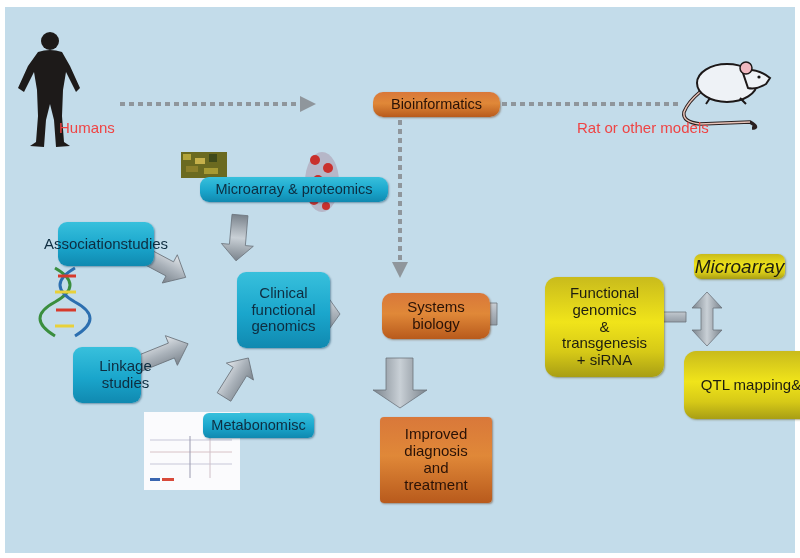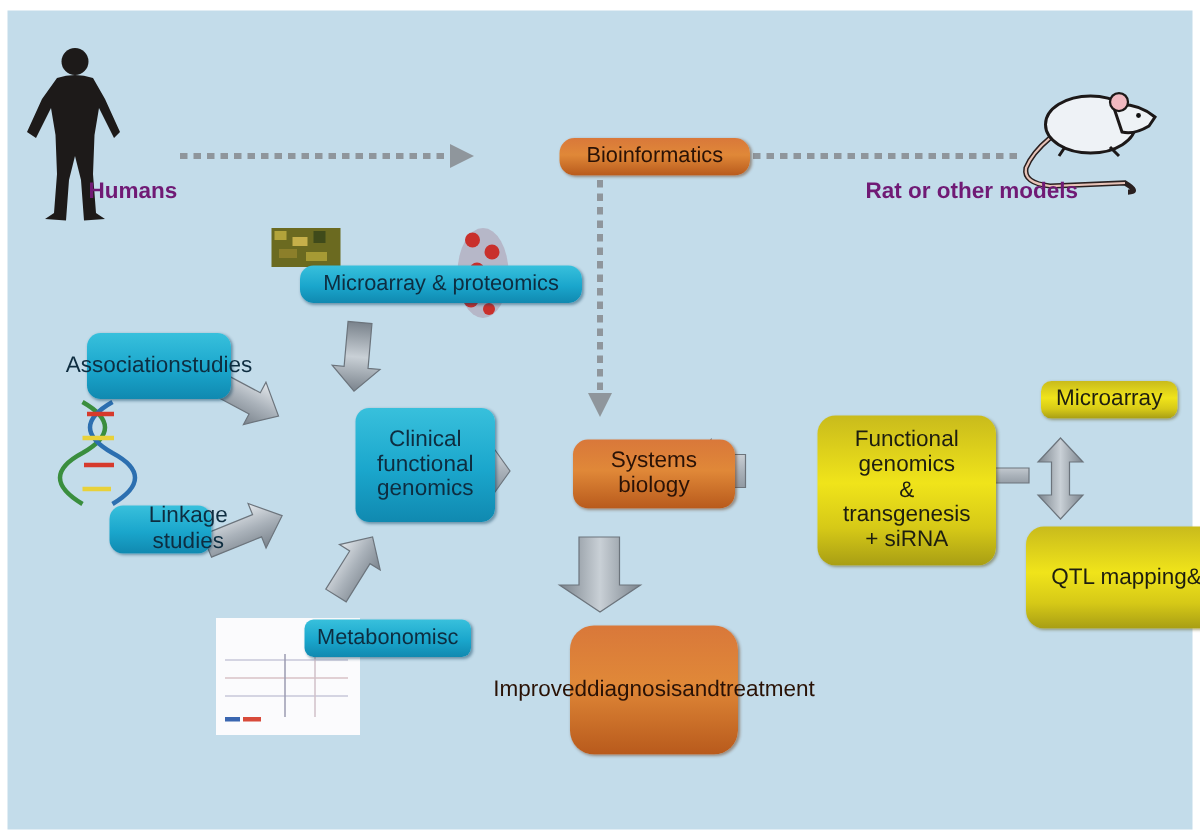--- a/index.html
+++ b/index.html
@@ -2,21 +2,21 @@
 <html><head>
 <meta charset="utf-8">
 <style>
   html,body{margin:0;padding:0;background:#ffffff;}
   body{width:800px;height:558px;position:relative;overflow:hidden;font-family:"Liberation Sans",sans-serif;}
   #panel{position:absolute;left:5px;top:7px;width:790px;height:546px;background:#c3dcea;}
   .node{position:absolute;display:flex;align-items:center;justify-content:center;text-align:center;color:#1c2a33;box-sizing:border-box;line-height:1.12;margin-left:37px;}
   .blue{background:linear-gradient(180deg,#38c0dc 0%,#1aa6cc 55%,#1089b0 100%);border-radius:9px;box-shadow:1px 1px 2px rgba(0,60,90,.45);color:#0e2d40;}
   .orange{background:linear-gradient(180deg,#d9783a 0%,#e08838 45%,#b85a1c 100%);border-radius:10px;box-shadow:1px 1px 2px rgba(90,40,0,.45);color:#2a1206;}
   .yellow{background:linear-gradient(180deg,#c9bb1c 0%,#f0e41a 45%,#d6c917 75%,#a89e14 100%);border-radius:12px;box-shadow:1px 1px 2px rgba(80,70,0,.45);color:#1e1e10;}
-  .label{position:absolute;color:#701a75;font-size:15px;white-space:nowrap;font-weight:bold;}
+  .label{position:absolute;color:#ef4444;font-size:15px;white-space:nowrap;}
   svg{position:absolute;left:0;top:0;}
 </style>
 </head>
 <body>
 
 <div id="panel"></div>
 
 <svg width="800" height="558">
   <defs>
     <linearGradient id="gArrowH" x1="0" y1="0" x2="0" y2="1">
@@ -136,21 +136,21 @@
 
 <div class="node blue" style="left:163px;top:177px;width:188px;height:25px;font-size:14.5px;align-items:center;">
   <span>Microarray &amp; proteomics</span>
 </div>
 
 <div class="node blue" style="left:21px;top:222px;width:96px;height:44px;font-size:15px;flex-direction:row;">
   <span>Association</span>
   <span>studies</span>
 </div>
 
-<div class="node blue" style="left:36px;top:337px;width:68px;height:32px;font-size:15px;flex-direction:column;padding-left:37px;">
+<div class="node blue" style="left:36px;top:347px;width:68px;height:56px;font-size:15px;flex-direction:column;padding-left:37px;">
   <span>Linkage</span>
   <span>studies</span>
 </div>
 
 <div class="node blue" style="left:200px;top:272px;width:93px;height:76px;font-size:15px;flex-direction:column;">
   <span>Clinical</span>
   <span>functional</span>
   <span>genomics</span>
 </div>
 
@@ -160,31 +160,31 @@
 </div>
 
 <div class="node yellow" style="left:508px;top:277px;width:119px;height:100px;font-size:15px;flex-direction:column;">
   <span>Functional</span>
   <span>genomics</span>
   <span>&amp;</span>
   <span>transgenesis</span>
   <span>+ siRNA</span>
 </div>
 
-<div class="node yellow" style="left:657px;top:254px;width:91px;height:25px;font-size:15px;border-radius:7px;">
+<div class="node yellow" style="left:657px;top:254px;width:91px;height:25px;font-size:19px;border-radius:7px;font-style:italic;">
   <span>Microarray</span>
 </div>
 
 <div class="node yellow" style="left:647px;top:351px;width:134px;height:68px;font-size:15px;flex-direction:row;">
   <span>QTL mapping</span>
   <span>&amp;</span>
 </div>
 
 <div class="node blue" style="left:166px;top:413px;width:111px;height:25px;font-size:14.5px;border-radius:6px;align-items:center;">
   <span>Metabonomisc</span>
 </div>
 
-<div class="node orange" style="left:343px;top:417px;width:112px;height:86px;font-size:15px;flex-direction:row;border-radius:16px;">
+<div class="node orange" style="left:343px;top:417px;width:112px;height:86px;font-size:15px;flex-direction:column;border-radius:4px;">
   <span>Improved</span>
   <span>diagnosis</span>
   <span>and</span>
   <span>treatment</span>
 </div>
 
 </body></html>

